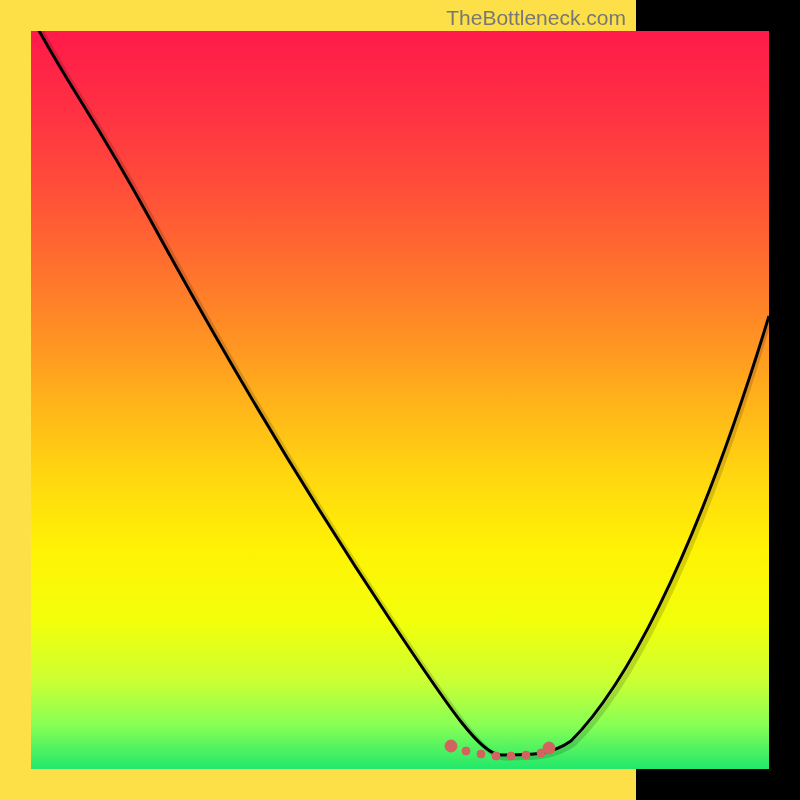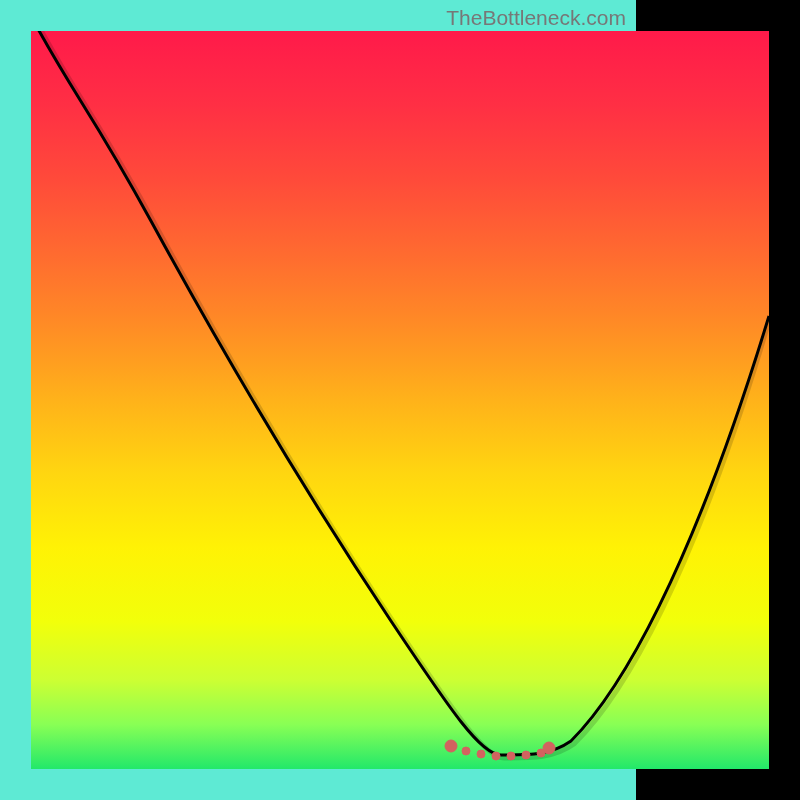--- a/index.html
+++ b/index.html
@@ -8,21 +8,21 @@
     background: #000;
     width: 800px;
     height: 800px;
     position: relative;
     font-family: Arial, Helvetica, sans-serif;
   }
   .container {
     width: 636px;
     height: 800px;
     position: relative;
-    background: #5eead4;
+    background: #fde047;
   }
   .watermark {
     position: absolute;
     top: 6px;
     right: 10px;
     color: #777;
     font-size: 21px;
     font-weight: 500;
     z-index: 10;
   }

